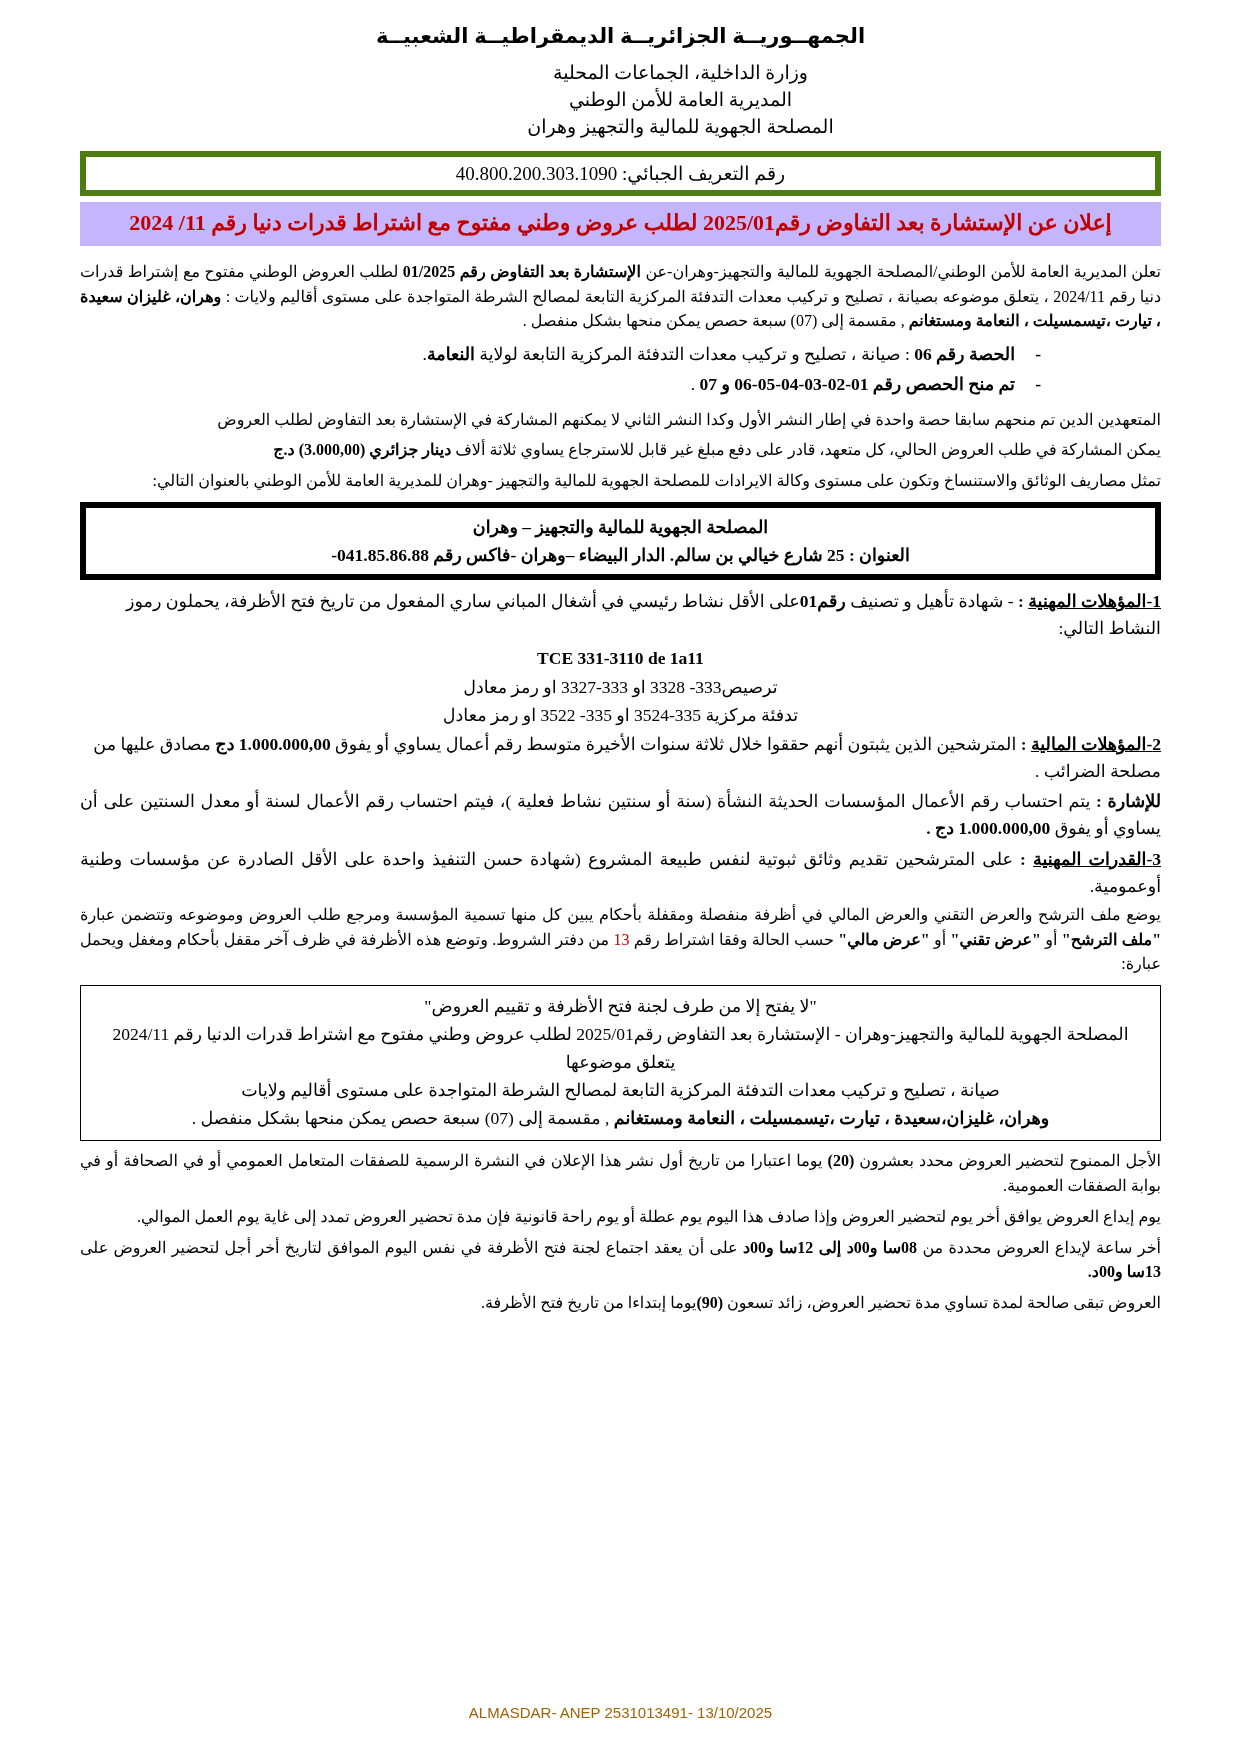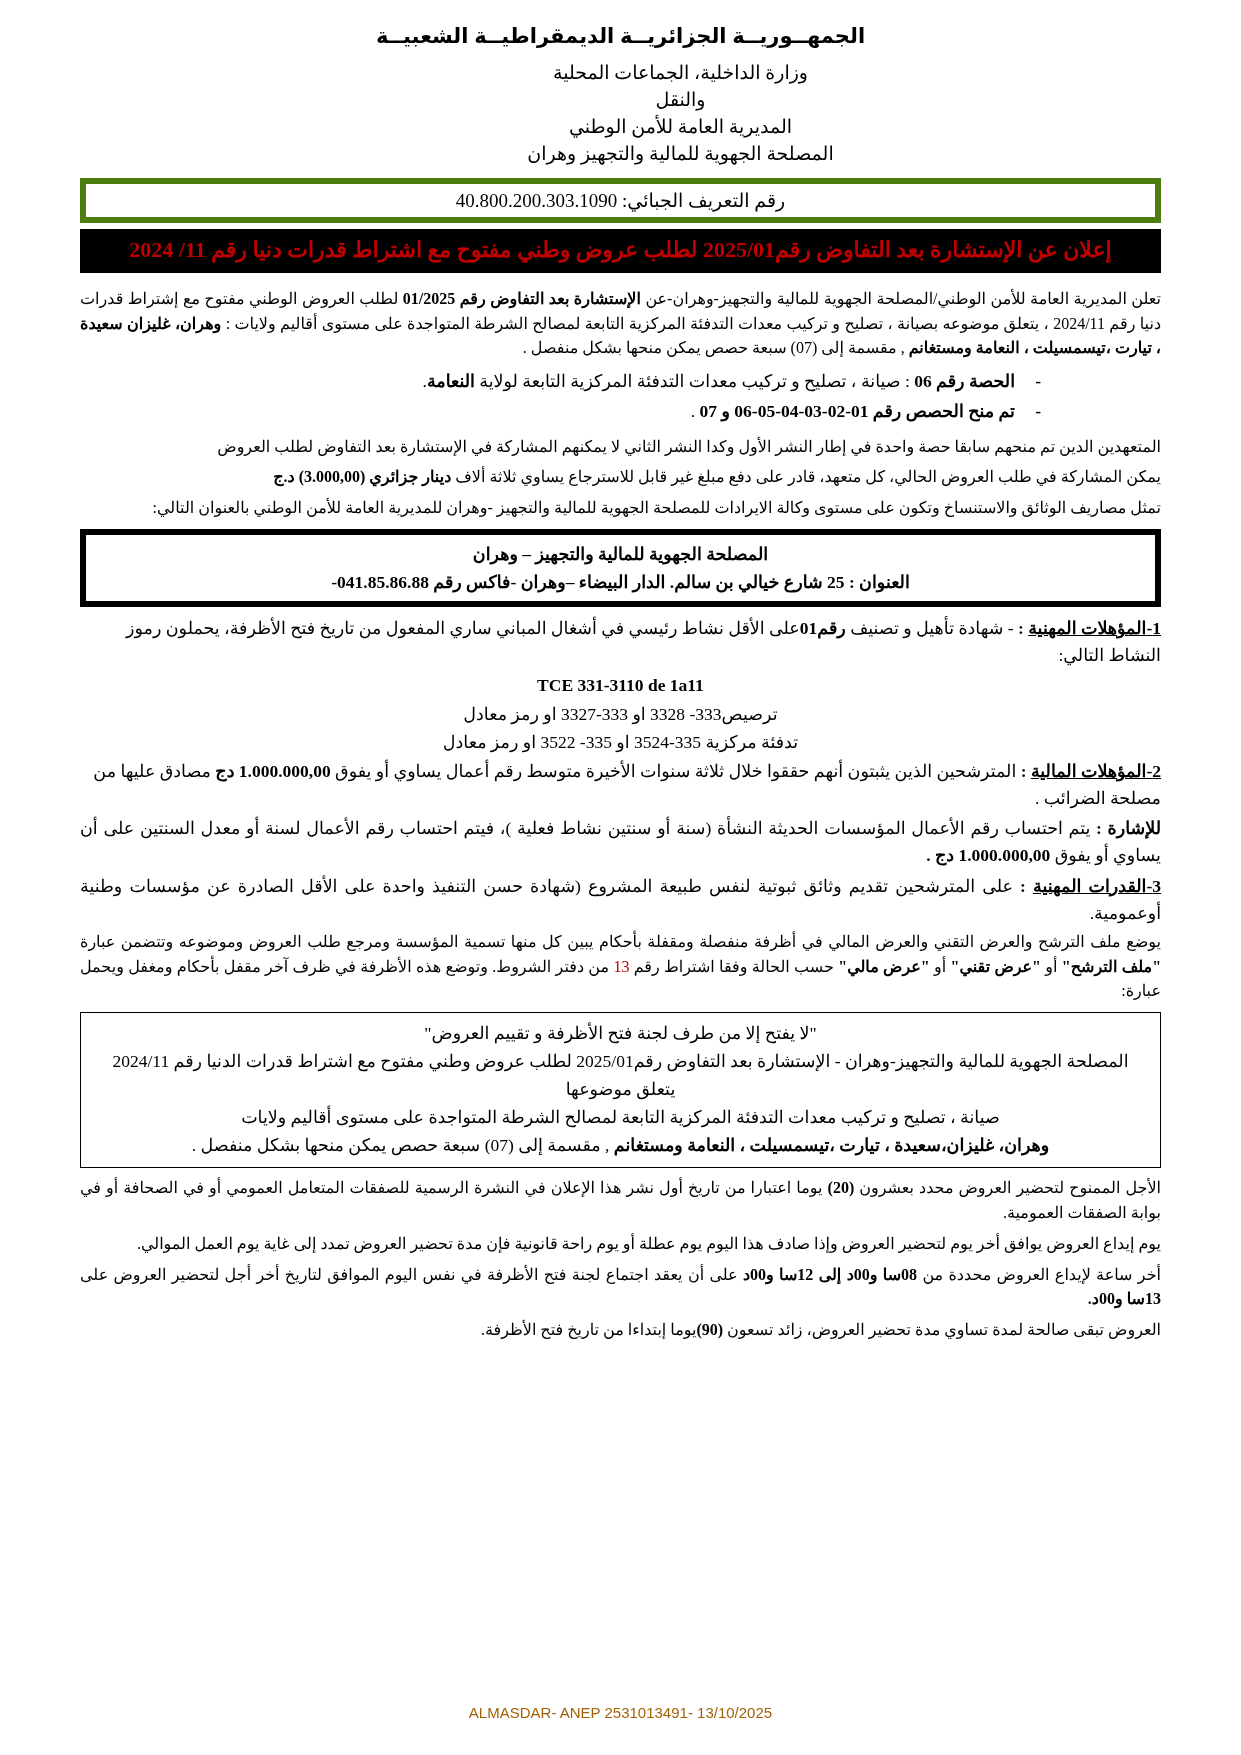--- a/index.html
+++ b/index.html
@@ -33,21 +33,21 @@
 
   .box{
     border:6px solid #4d7c0f;
     box-sizing:border-box;
     padding:5px 26px;
     margin:6px 0;
   }
   .taxbox{font-size:19px;text-align:center;}
 
   .redtitle{
-    background:#000000;
+    background:#c4b5fd;
     color:#c00000;
     font-weight:bold;
     font-size:22px;
     line-height:1.45;
     text-align:center;
     direction:rtl;
     padding:5px 10px 7px 10px;
     margin:4px 0 14px 0;
   }
 
@@ -112,21 +112,20 @@
 </style>
 </head>
 <body>
 
 <div class="page">
 
   <div class="title-main">الجمهــوريــة الجزائريــة الديمقراطيــة الشعبيــة</div>
 
   <div class="org-block">
     <div>وزارة الداخلية، الجماعات المحلية</div>
-    <div>والنقل</div>
     <div>المديرية العامة للأمن الوطني</div>
     <div>المصلحة الجهوية للمالية والتجهيز وهران</div>
   </div>
 
   <div class="box taxbox">رقم التعريف الجبائي: 40.800.200.303.1090</div>
 
   <div class="redtitle">إعلان عن الإستشارة بعد التفاوض رقم2025/01 لطلب عروض وطني مفتوح مع اشتراط قدرات دنيا رقم 11/ 2024</div>
 
   <p class="body just">
     <span>تعلن المديرية العامة للأمن الوطني/المصلحة الجهوية للمالية والتجهيز-وهران-عن </span><span class="b">الإستشارة بعد التفاوض رقم</span><span class="b">  01/2025 </span><span>لطلب العروض الوطني مفتوح مع إشتراط قدرات دنيا رقم 2024/11 ، يتعلق موضوعه بصيانة ، تصليح و تركيب معدات التدفئة المركزية التابعة لمصالح الشرطة المتواجدة على مستوى أقاليم ولايات : </span><span class="b">وهران، غليزان سعيدة ، تيارت ،تيسمسيلت ، النعامة ومستغانم </span><span>, مقسمة إلى (07) سبعة حصص يمكن منحها بشكل منفصل .</span>

